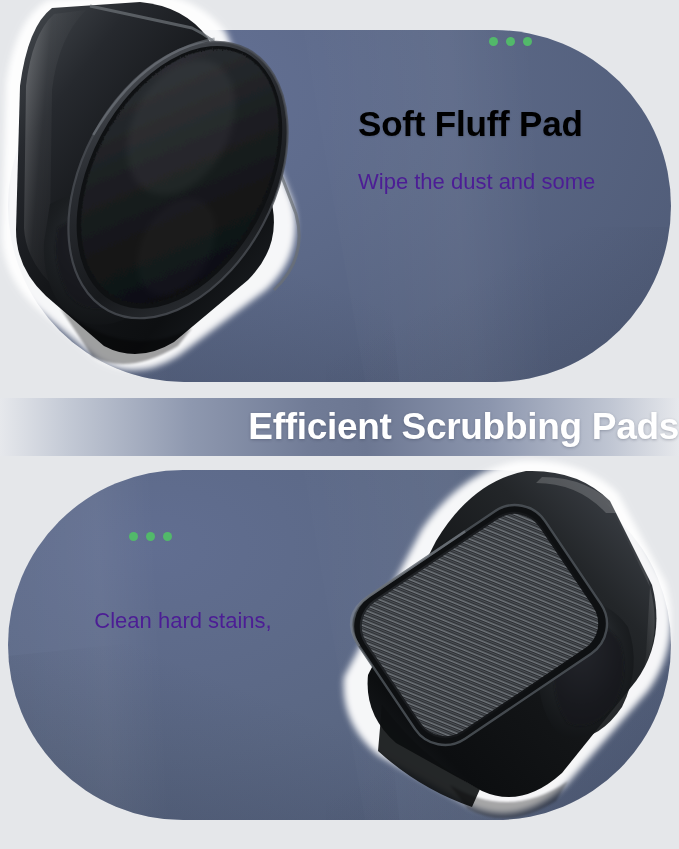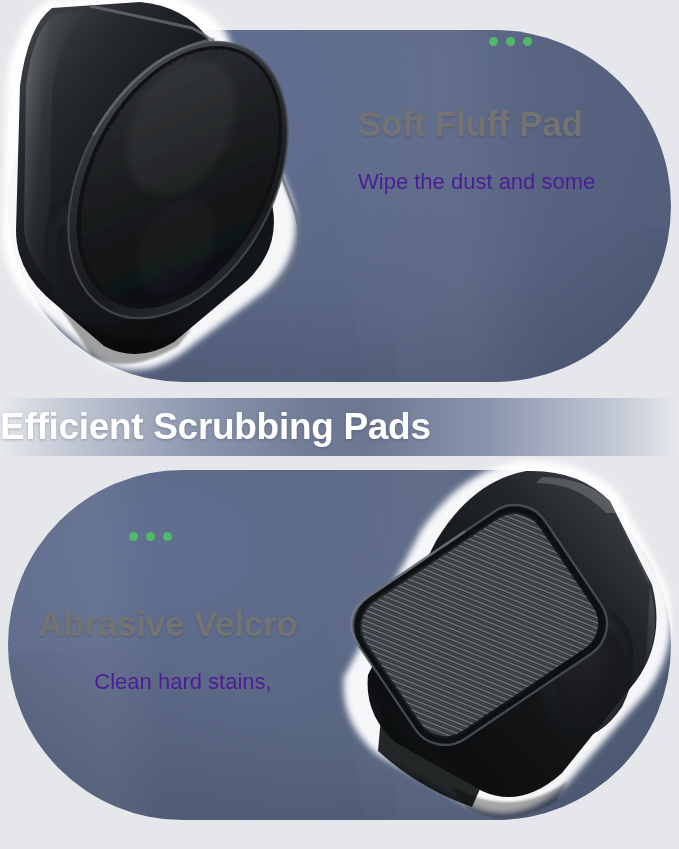--- a/index.html
+++ b/index.html
@@ -113,21 +113,21 @@
     background: #52b96a;
     display: block;
   }
   .dots-top { left: 489px; top: 37px; }
   .dots-bottom { left: 129px; top: 532px; }
 
   
   .text-block { position: absolute; }
 
   .headline {
-    color: #737373;
+    color: #000000;
     font-weight: bold;
     font-size: 35px;
     line-height: 1.12;
     letter-spacing: -0.2px;
     margin: 0;
     white-space: nowrap;
     text-shadow: 0 1px 2px rgba(30,36,52,0.22);
   }
 
   .subline {
@@ -156,21 +156,21 @@
 
   
   .banner {
     position: absolute;
     left: 0;
     top: 398px;
     width: 679px;
     height: 58px;
     display: flex;
     align-items: center;
-    justify-content: flex-start;
+    justify-content: flex-end;
     background: linear-gradient(90deg,
         #e6e8ec 0%,
         #c3c9d5 10%,
         #8e98af 28%,
         #707b96 46%,
         #6c7792 54%,
         #8b95ad 72%,
         #c0c6d3 90%,
         #e6e8ec 100%);
   }
@@ -366,21 +366,20 @@
         <path d="M-112 -50 Q-112 -86 -76 -86 L40 -86" fill="none" stroke="#868c93" stroke-width="2.6" opacity="0.5"></path>
       </g>
 
       <path d="M52 250 Q96 308 150 334 L142 352 Q90 334 48 296 Z" fill="#0d0f11" opacity="0.9"></path>
 
       <path d="M120 330 Q180 366 238 326 L226 346 Q178 376 138 354 Z" fill="#000" opacity="0.32" filter="url(#tinyblur2)"></path>
     </svg>
   </div>
 
   <div class="text-block text-bottom">
-    <div class="headline">Abrasive Velcro</div>
     <div class="subline-wrap">
       <div class="subline">Clean hard stains,</div>
     </div>
   </div>
 
   <div class="dots dots-bottom">
     <span class="dot"></span>
     <span class="dot"></span>
     <span class="dot"></span>
   </div>

